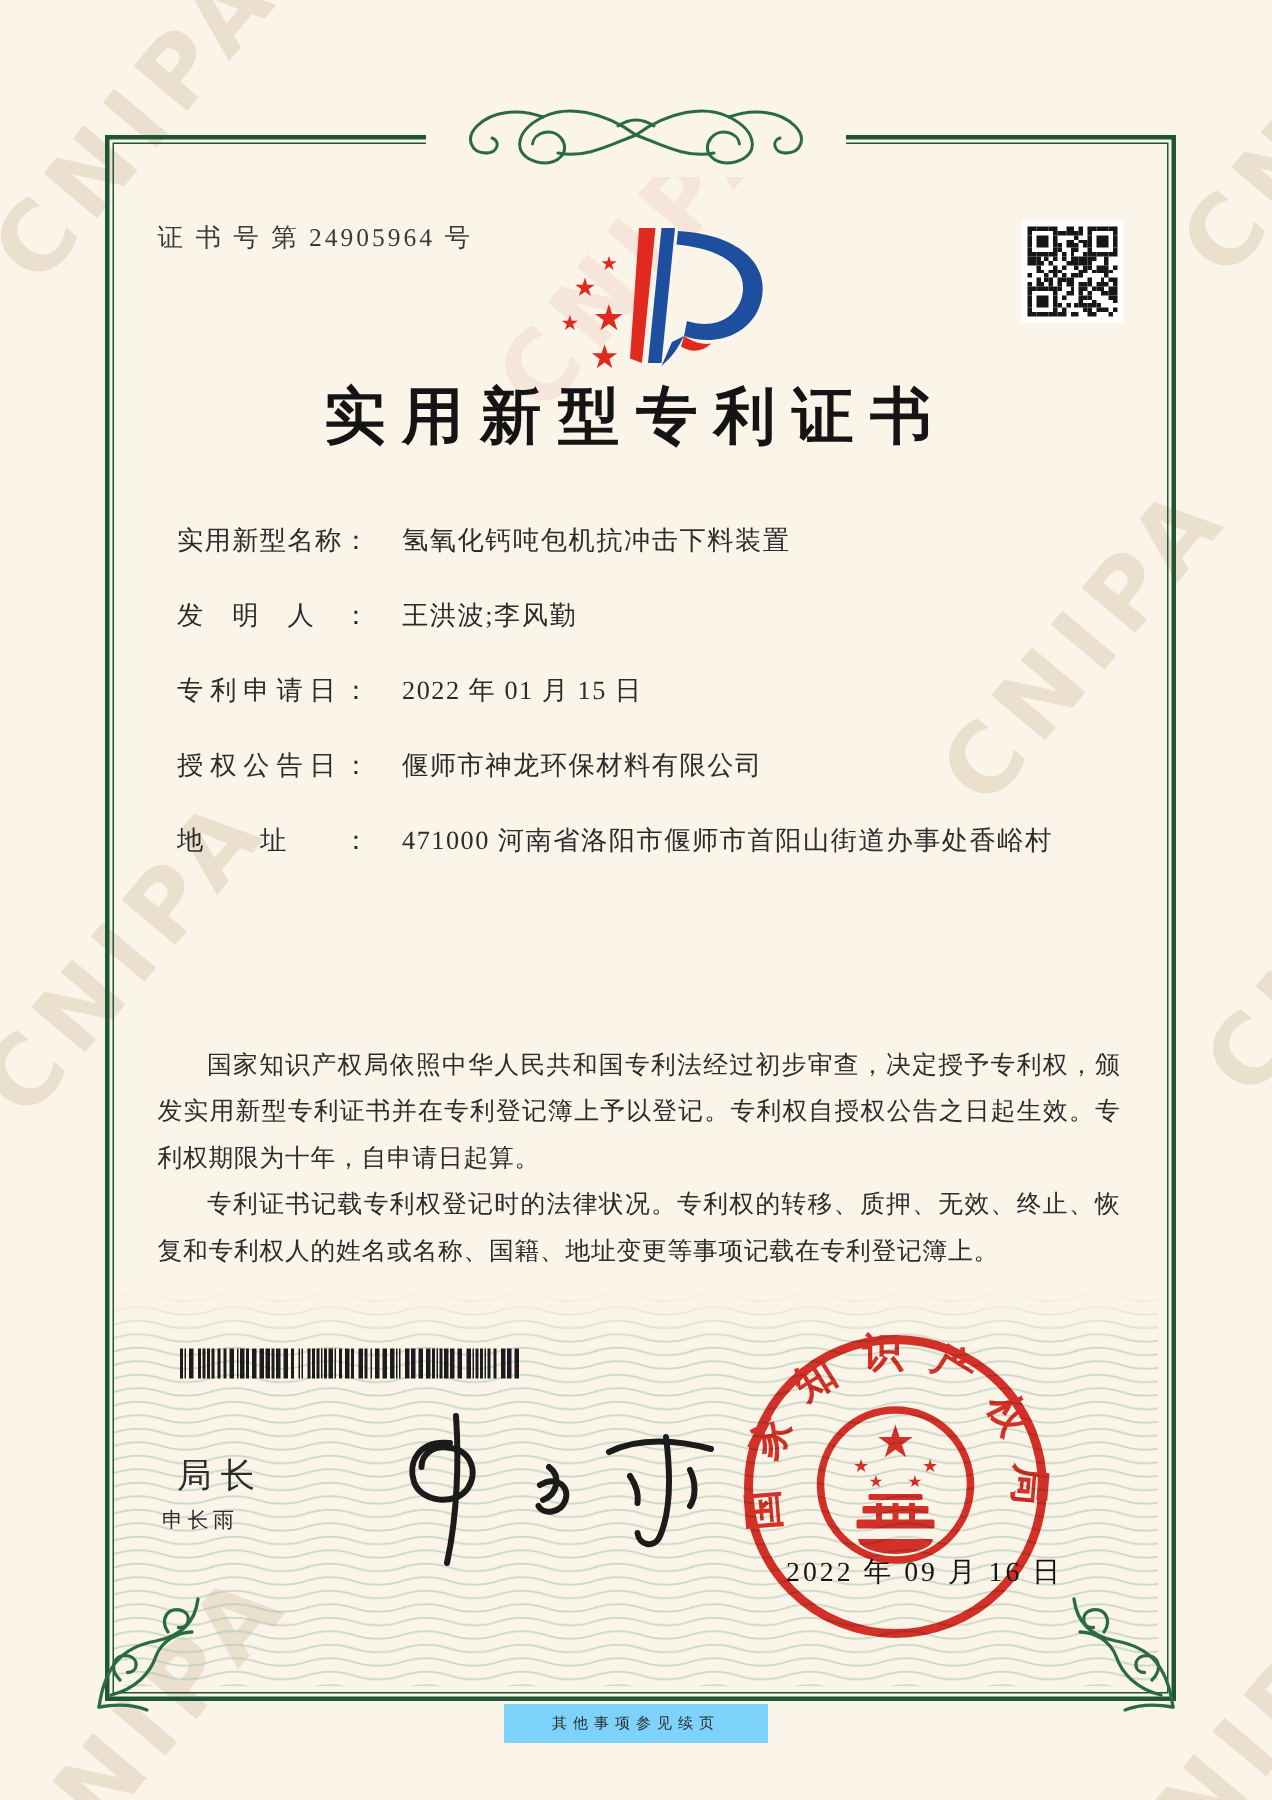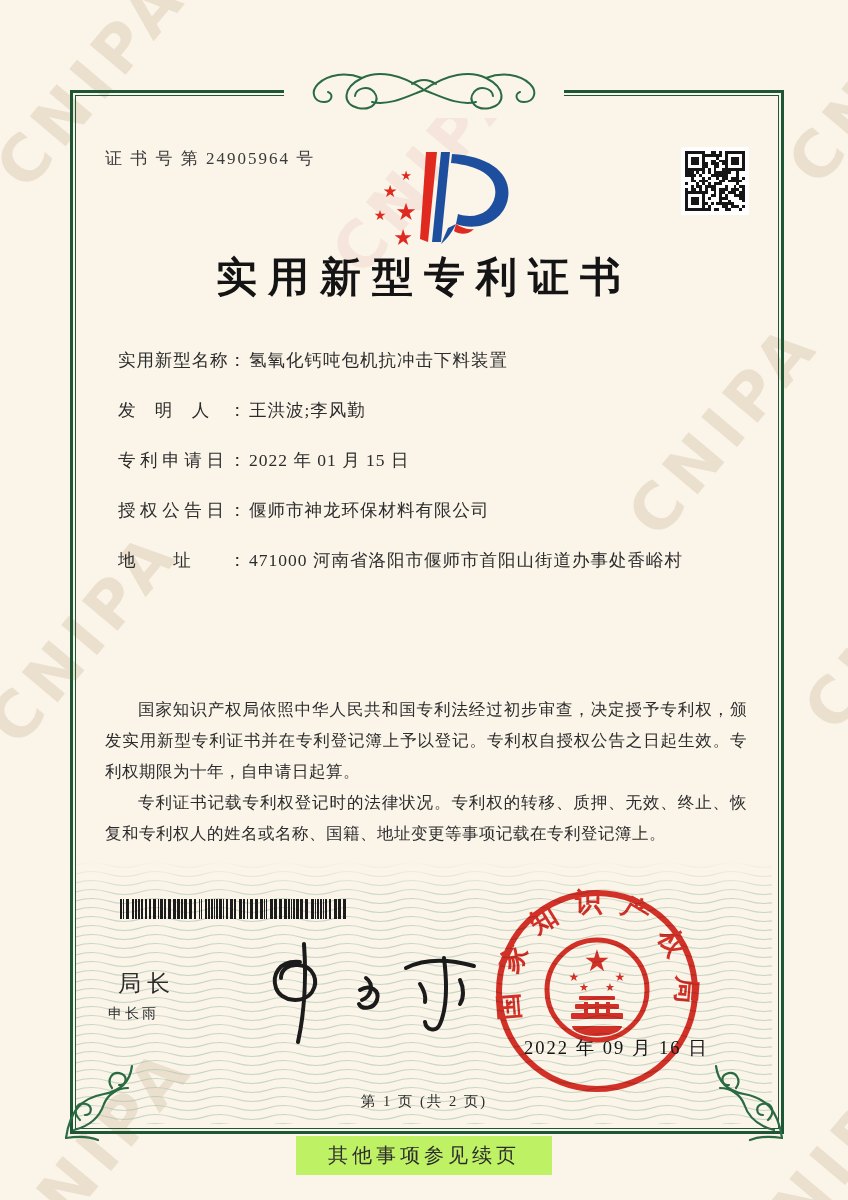--- a/index.html
+++ b/index.html
@@ -26,36 +26,36 @@
   .qr{position:absolute;left:681px;top:147px;width:68px;height:68px;background:#fff;padding:4px;
       box-sizing:border-box;display:grid;grid-template-columns:repeat(21,1fr);grid-template-rows:repeat(21,1fr);}
   .qr i{display:block;}
   .qr i.f{background:#161616;}
   .title{position:absolute;left:0;width:100%;top:250px;text-align:center;font-size:41px;font-weight:700;
          letter-spacing:11px;color:#141414;}
   
   .fields{position:absolute;left:118px;top:352px;width:625px;font-size:17.5px;line-height:1;}
   .frow{margin-bottom:32px;position:relative;height:18px;}
   .flabel{display:inline-block;width:128px;text-align:justify;text-align-last:justify;letter-spacing:0;}
-  .fvalue{margin-left:3px;letter-spacing:1px;}
+  .fvalue{margin-left:22px;letter-spacing:1px;}
   .grant2{position:absolute;left:332px;top:0;white-space:nowrap;}
   
   .body-text{position:absolute;left:105px;top:694px;width:642px;font-size:16.5px;line-height:1.88;}
   .body-text p{margin:0;text-indent:2em;text-align:justify;letter-spacing:0.5px;}
   
   .barcode{position:absolute;left:120px;top:899px;width:226px;height:20px;display:flex;align-items:stretch;}
   .barcode b{display:block;height:100%;}
   .director-label{position:absolute;left:118px;top:968px;font-size:23px;letter-spacing:6px;}
   .director-name{position:absolute;left:108px;top:1005px;font-size:14px;letter-spacing:3px;}
   .signature{position:absolute;left:248px;top:932px;width:235px;height:118px;}
   .seal{position:absolute;left:492px;top:886px;width:210px;height:210px;mix-blend-mode:multiply;opacity:.95;}
   .seal-date{position:absolute;left:524px;top:1035px;font-size:18.5px;letter-spacing:2px;color:#141414;z-index:5;}
   .page-info{position:absolute;left:0;width:100%;top:1092px;text-align:center;font-size:14.5px;letter-spacing:2px;}
-  .continuation{position:absolute;left:50%;transform:translateX(-50%);top:1136px;background:#bef264;
-                padding:6px 32px;font-size:20px;letter-spacing:4px;white-space:nowrap;}
+  .continuation{position:absolute;left:50%;transform:translateX(-50%);top:1136px;background:#7dd3fc;
+                padding:6px 32px;font-size:10px;letter-spacing:4px;white-space:nowrap;}
 </style>
 </head>
 <body>
 
 <div class="page">
 
   <span class="wm" style="left:-36px;top:44px;">CNIPA</span>
   <span class="wm" style="left:756px;top:40px;">CNIPA</span>
   <span class="wm pink" style="left:300px;top:130px;">CNIPA</span>
   <span class="wm" style="left:596px;top:392px;">CNIPA</span>
@@ -773,17 +773,16 @@
         <rect x="92" y="116" width="4" height="12"></rect>
         <rect x="103" y="116" width="4" height="12"></rect>
         <rect x="114" y="116" width="4" height="12"></rect>
         <path d="M80 140 a 25 10 0 0 0 50 0 z"></path>
       </g>
     </svg>
   </div>
 
   <div class="seal-date">2022 年 09 月 16 日</div>
 
-  <div class="page-info">第 1 页 (共 2 页)</div>
 
   <div class="continuation">其他事项参见续页</div>
 
 </div>
 
 </body></html>

